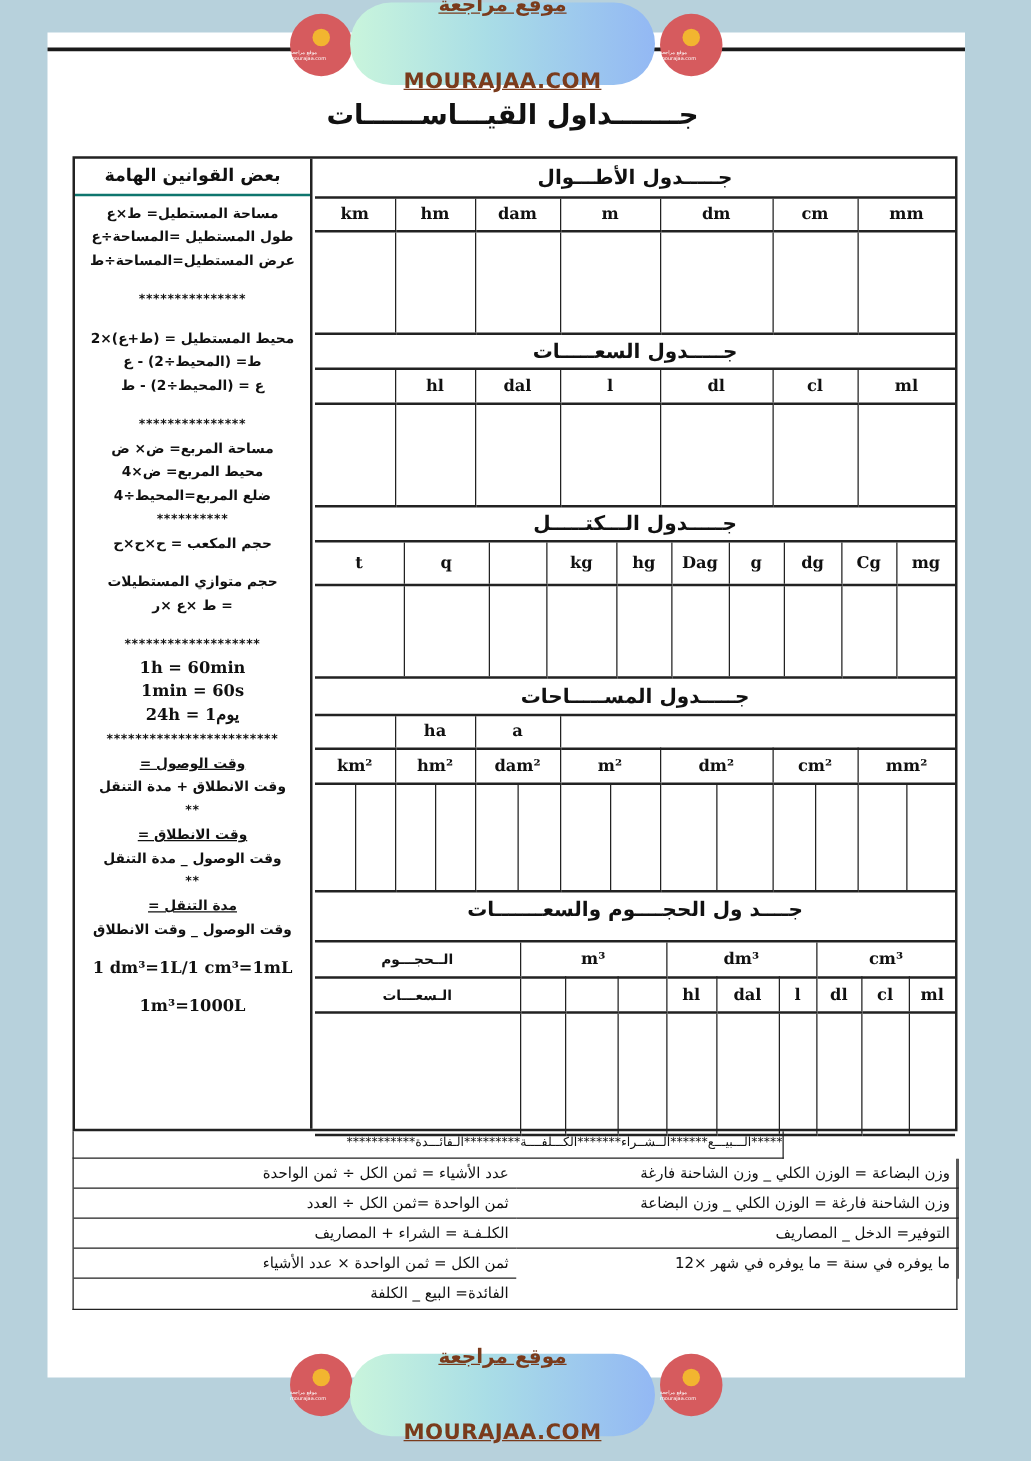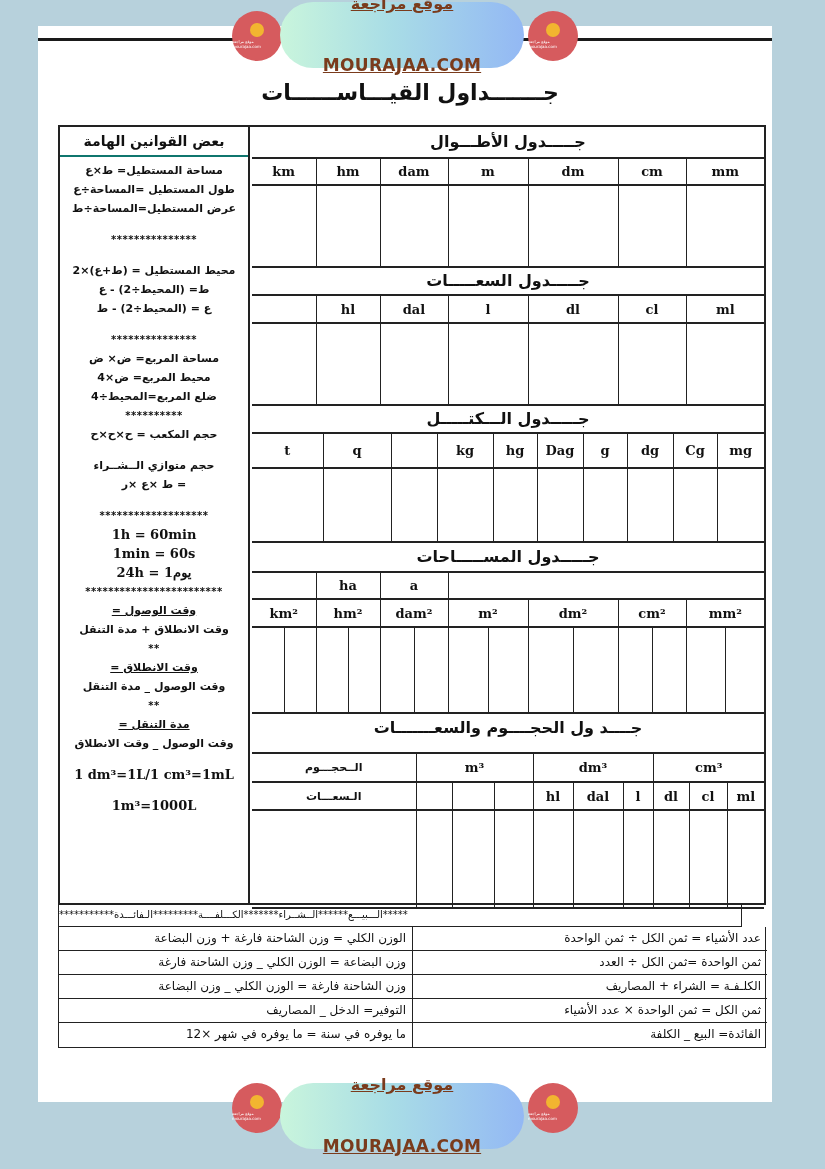--- a/index.html
+++ b/index.html
@@ -74,23 +74,23 @@
     border-right: 1.5px solid #222; border-bottom: 2px solid #222;
     text-align: center; font-weight: bold; font-size: 13px; font-family: "DejaVu Serif", serif;
   }
   table.grid td:last-child { border-right: none; }
   table.grid td.split { position: relative; }
   table.grid td.split::after { content: ""; position: absolute; left: 50%; top: 0; bottom: 0; border-left: 1.5px solid #222; }
   .arabic-cell { font-family: "DejaVu Sans", sans-serif !important; font-size: 11px !important; direction: rtl; }
 
   
   .sep-row {
-    position: absolute; left: 58px; top: 905px; width: 684px; height: 22px;
+    position: absolute; left: 58px; top: 905px; width: 569px; height: 22px;
     border: 1.5px solid #222; border-top: none;
-    font-family: "DejaVu Sans", sans-serif; font-size: 10px; text-align: left; line-height: 20px;
+    font-family: "DejaVu Sans", sans-serif; font-size: 10px; text-align: right; line-height: 20px;
     direction: rtl; white-space: nowrap; overflow: hidden;
   }
   .formulas {
     position: absolute; left: 58px; top: 927px; width: 708px;
     border: 1.5px solid #222; border-top: none;
     display: grid; grid-template-columns: 354px 354px;
   }
   .f-cell {
     height: 24px; border-bottom: 1.5px solid #222; padding: 0 6px;
     font-family: "DejaVu Sans", sans-serif; font-size: 12px; line-height: 22px;
@@ -134,21 +134,21 @@
         <div class="law">ط= (المحيط÷2) - ع</div>
         <div class="law">ع = (المحيط÷2) - ط</div>
         <div class="gap"></div>
         <div class="law stars">***************</div>
         <div class="law">مساحة المربع= ض× ض</div>
         <div class="law">محيط المربع= ض×4</div>
         <div class="law">ضلع المربع=المحيط÷4</div>
         <div class="law stars">**********</div>
         <div class="law">حجم المكعب = ح×ح×ح</div>
         <div class="gap"></div>
-        <div class="law">حجم متوازي الــشــراء</div>
+        <div class="law">حجم متوازي المستطيلات</div>
         <div class="law">= ط ×ع ×ر</div>
         <div class="gap"></div>
         <div class="law stars">*******************</div>
         <div class="law ltr">1h = 60min</div>
         <div class="law ltr">1min = 60s</div>
         <div class="law ltr">24h = 1يوم</div>
         <div class="law stars">************************</div>
         <div class="law u">وقت الوصول =</div>
         <div class="law">وقت الانطلاق + مدة التنقل</div>
         <div class="law stars">**</div>
@@ -359,21 +359,20 @@
             <td></td>
       </tr>
     </tbody>
       </table>
   </div>
 </div>
 
 <div class="sep-row">*****الـــبيـــع******الــشــراء*******الكـــلفــــة*********الـفائـــدة***********</div>
 
 <div class="formulas">
-  <div class="f-cell left">الوزن الكلي = وزن الشاحنة فارغة + وزن البضاعة</div>
   <div class="f-cell">عدد الأشياء = ثمن الكل ÷ ثمن الواحدة</div>
   <div class="f-cell left">وزن البضاعة = الوزن الكلي _ وزن الشاحنة فارغة</div>
   <div class="f-cell">ثمن الواحدة =ثمن الكل ÷ العدد</div>
   <div class="f-cell left">وزن الشاحنة فارغة = الوزن الكلي _ وزن البضاعة</div>
   <div class="f-cell">الكلـفـة = الشراء + المصاريف</div>
   <div class="f-cell left">التوفير= الدخل _ المصاريف</div>
   <div class="f-cell">ثمن الكل = ثمن الواحدة × عدد الأشياء</div>
   <div class="f-cell left last">ما يوفره في سنة = ما يوفره في شهر ×12</div>
   <div class="f-cell last">الفائدة= البيع _ الكلفة</div>
 </div>

